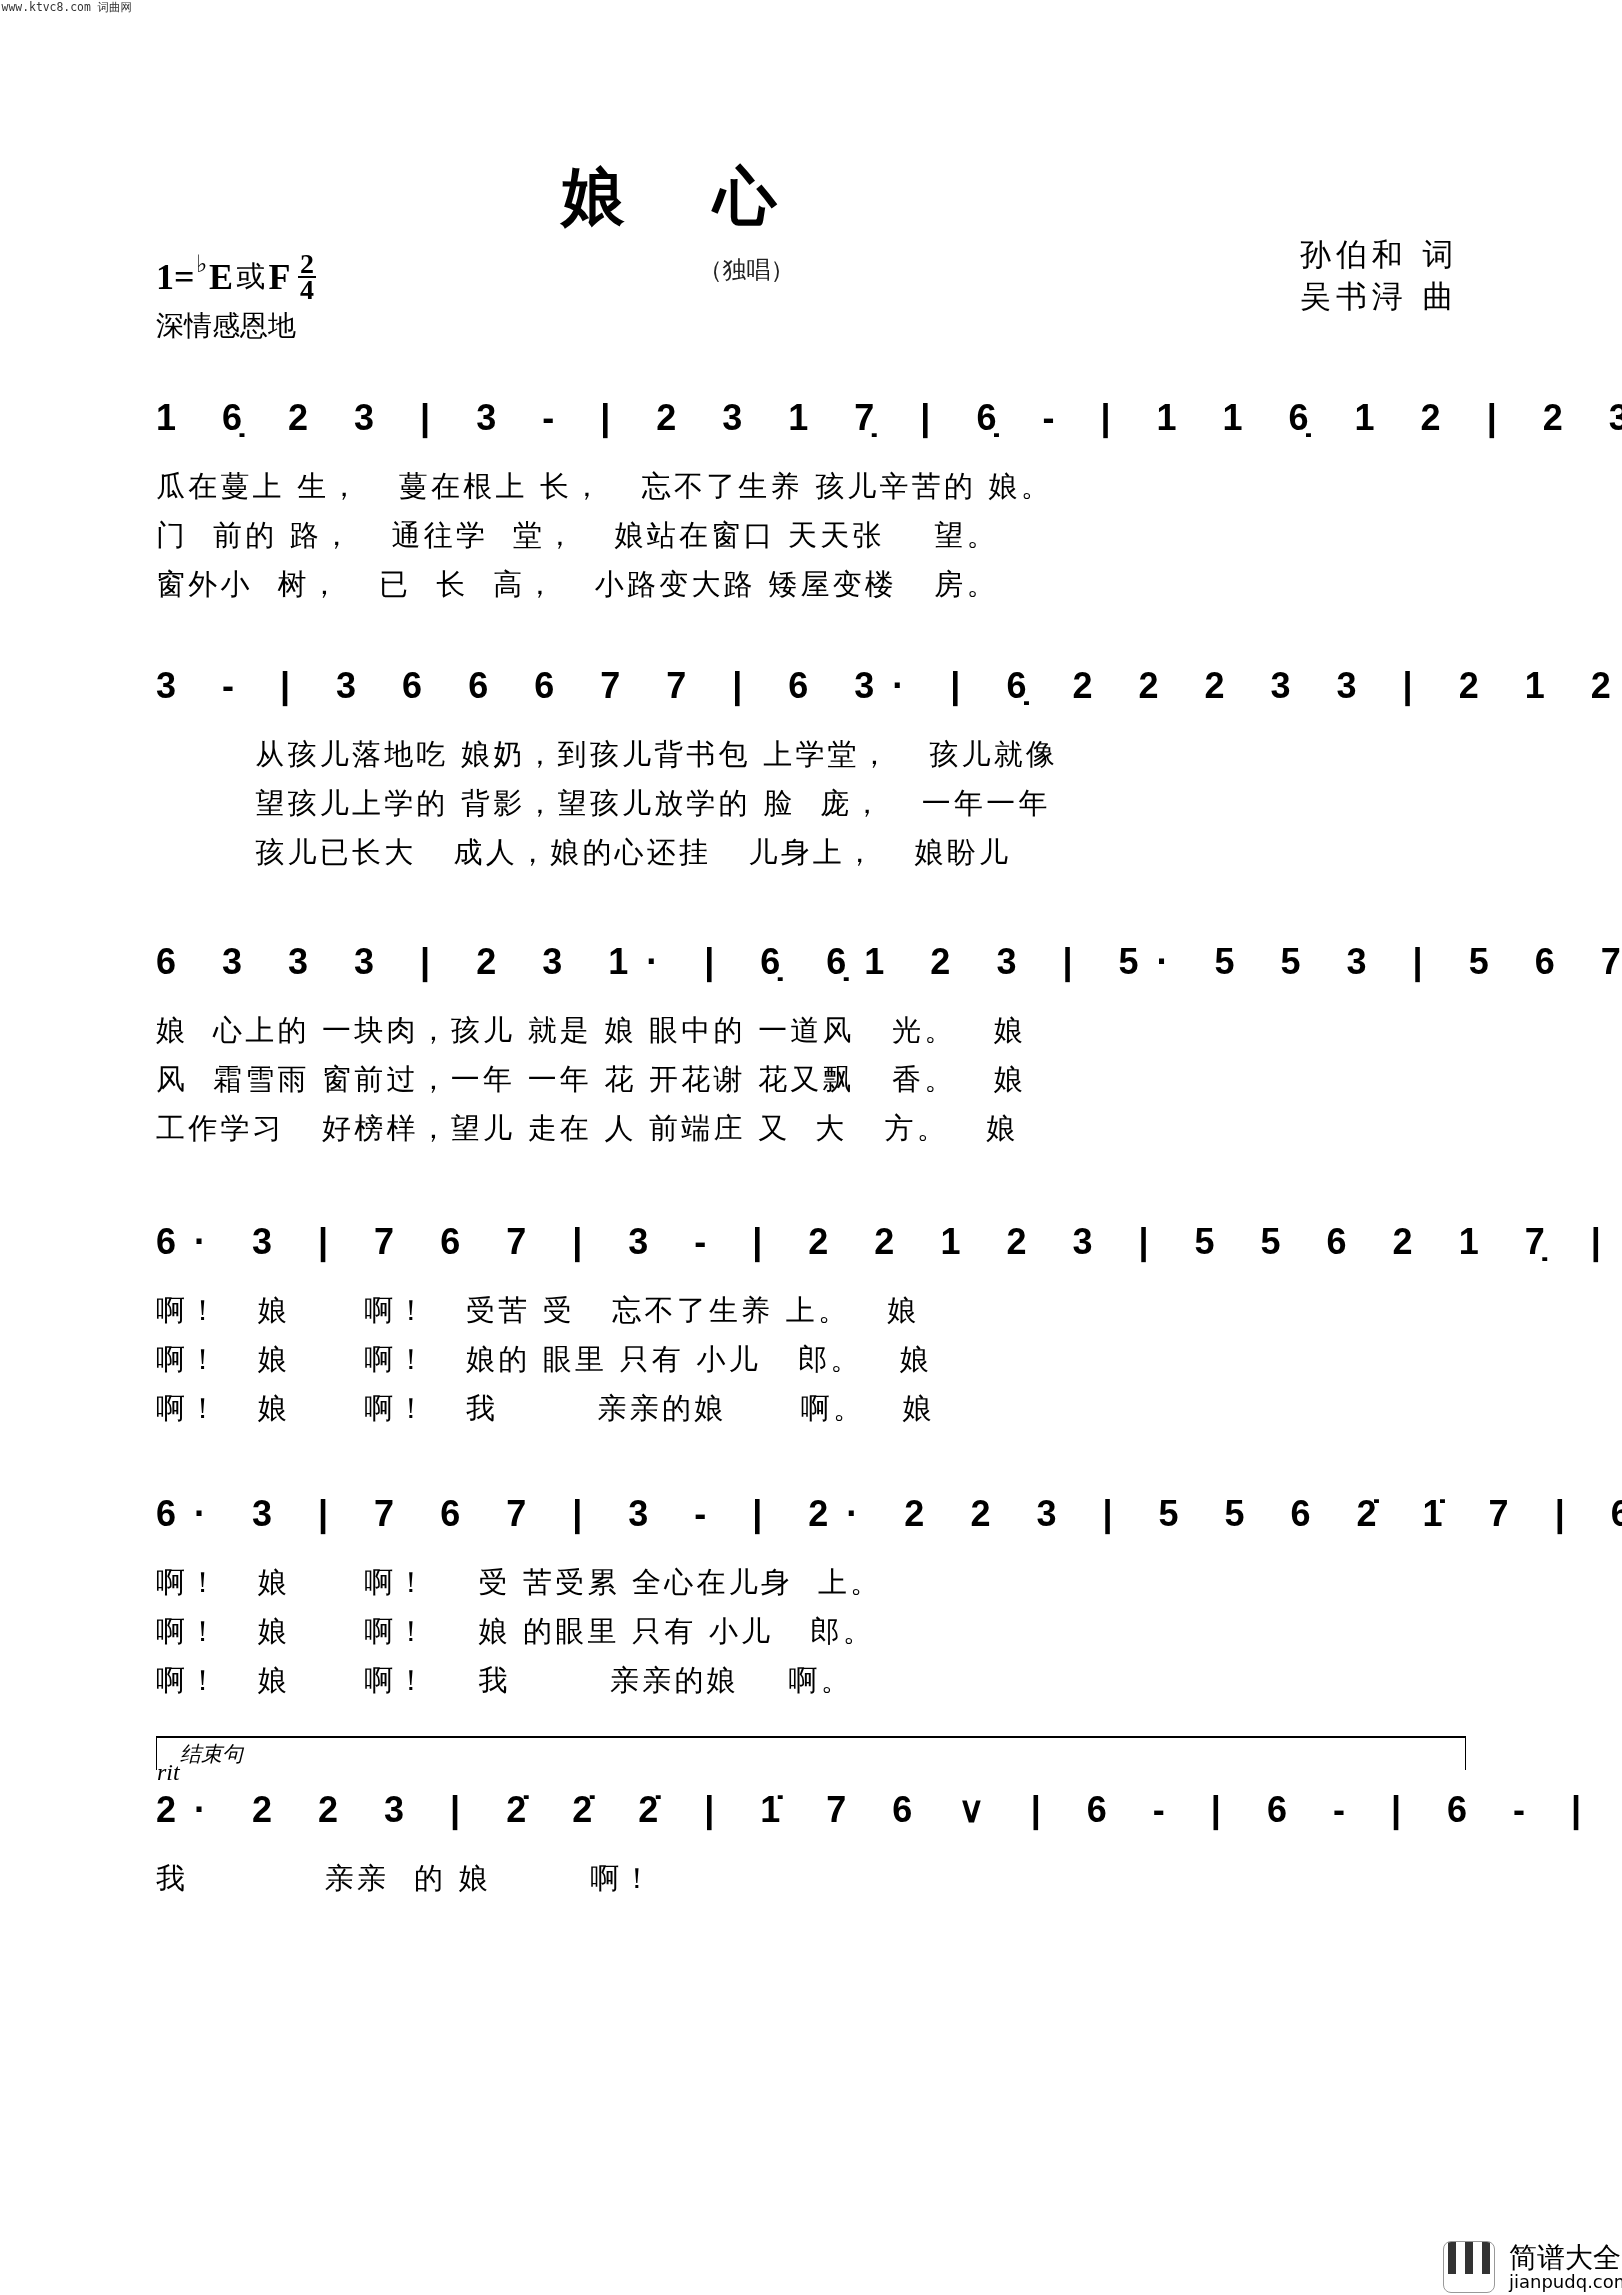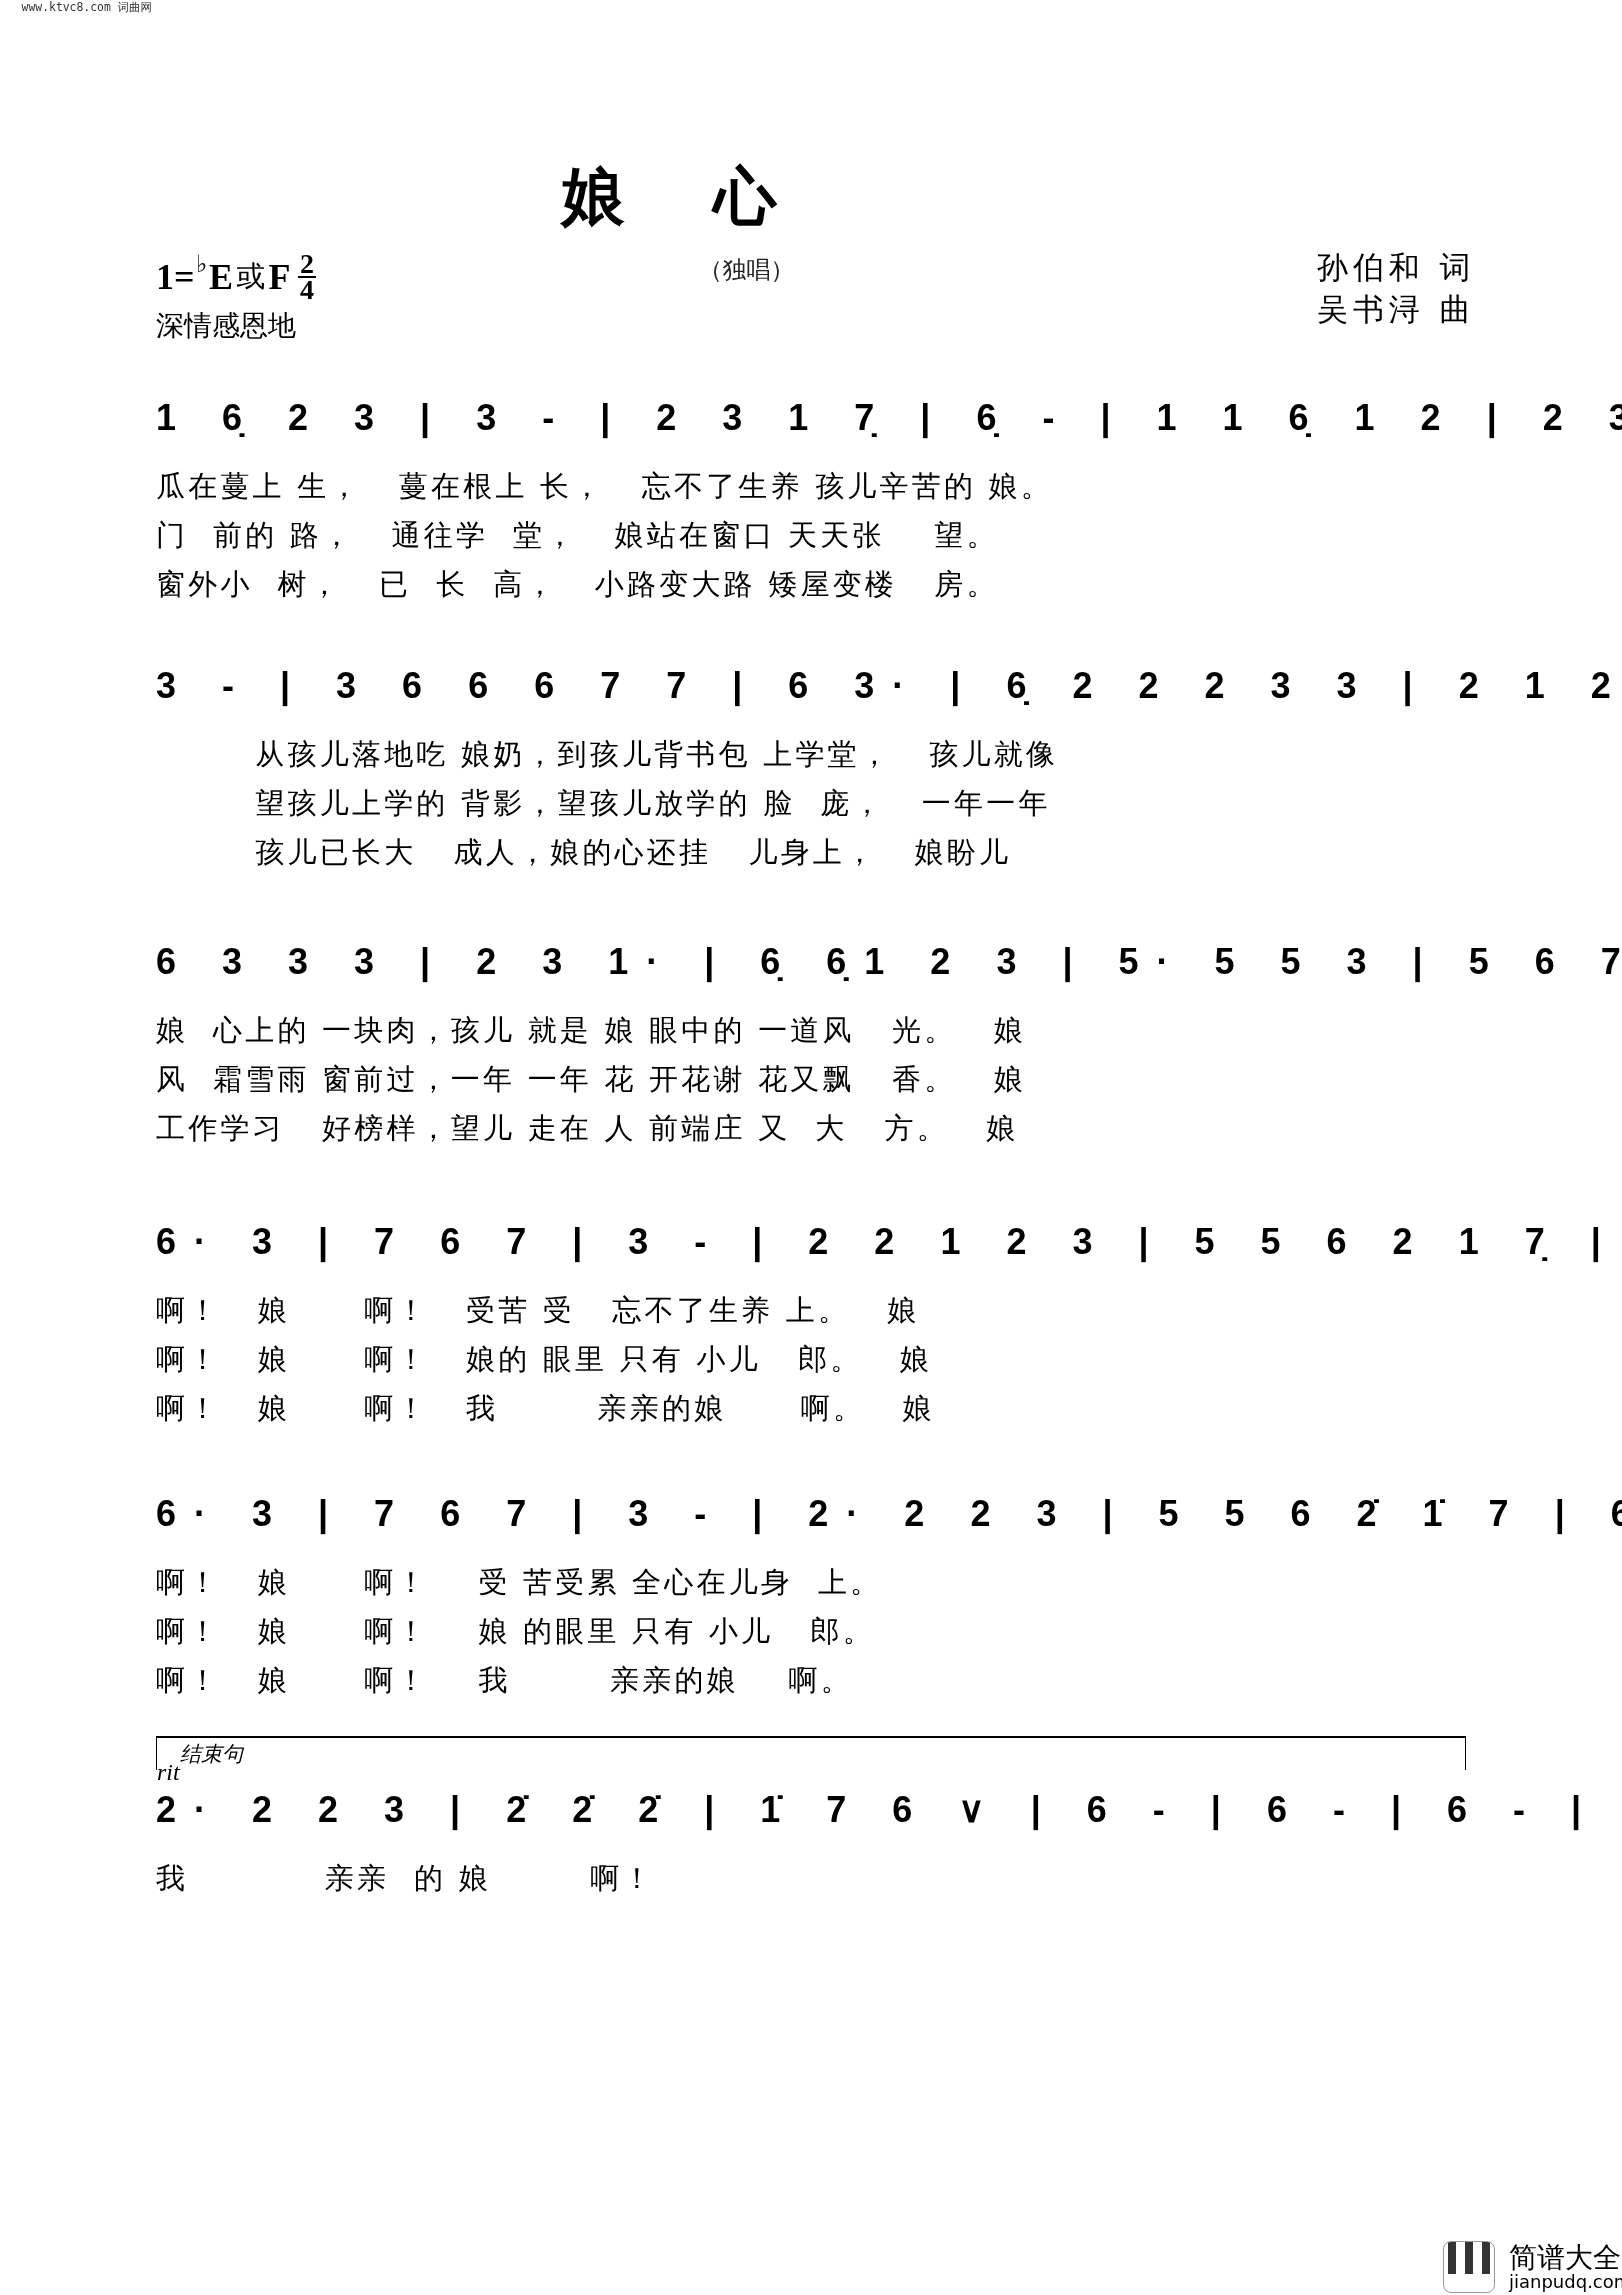--- a/index.html
+++ b/index.html
@@ -1,27 +1,27 @@
 <!DOCTYPE html>
 <html style="font-size:13px"><head>
 <meta charset="utf-8">
 <style>
   html, body { margin: 0; padding: 0; background: #ffffff; }
   body { width: 1623px; height: 2295px; position: relative; overflow: hidden; color: #000;
          font-family: "DejaVu Serif", "Liberation Serif", serif; }
-  .watermark-top { position: absolute; left: 1.6px; top: 0px; font-family: "DejaVu Sans Mono", monospace; font-size: 11.4px; color: #333; margin-left: 20px; }
+  .watermark-top { position: absolute; left: 1.6px; top: 0px; font-family: "DejaVu Sans Mono", monospace; font-size: 11.4px; color: #333; }
   .title { position: absolute; left: 0; width: 1338px; top: 154px; text-align: center; font-size: 63px; font-weight: bold; letter-spacing: 89px; text-indent: 89px; }
   .subtitle { position: absolute; left: 0; width: 1493px; top: 254px; text-align: center; font-size: 24px; color: #222; }
   .key { position: absolute; left: 156px; top: 252px; font-size: 36px; font-weight: bold; font-family: "Liberation Serif", serif; display: flex; align-items: center; }
   .key .flat { font-size: 24px; font-weight: normal; position: relative; top: -13px; margin: 0 1.6px; }
   .key .or { font-size: 29px; font-weight: normal; margin: 0 3.2px; }
   .timesig { display: inline-flex; flex-direction: column; align-items: center; margin-left: 8px; line-height: 24px; font-size: 28px; }
   .timesig .num { border-bottom: 2.4px solid #000; padding: 0 1.6px; }
   .mood { position: absolute; left: 156px; top: 307px; font-size: 28px; }
-  .credits { position: absolute; left: 1300px; top: 246px; font-size: 31px; line-height: 42px; margin-left: 17px; }
+  .credits { position: absolute; left: 1300px; top: 233px; font-size: 31px; line-height: 42px; }
   .credits div { letter-spacing: 4.9px; }
 
   .system { position: absolute; left: 156px; width: 1314px; }
   .notes { position: relative; height: 73px; display: flex; align-items: flex-start; font-family: "Liberation Sans", sans-serif; font-weight: bold; font-size: 36px; }
   .lyrics { font-family: "DejaVu Sans", sans-serif; font-size: 29px; line-height: 49px; white-space: pre; letter-spacing: 3.2px; }
   .bracket { position: absolute; left: 156px; top: 1736px; width: 1308px; height: 32px; border-top: 2.4px solid #000; border-left: 1.6px solid #000; border-right: 1.6px solid #000; }
   .bracket-label { position: absolute; left: 180px; top: 1740px; font-size: 21px; font-family: "DejaVu Sans", sans-serif; font-style: italic; }
   .rit { position: absolute; left: 157px; top: 1759px; font-size: 24px; font-style: italic; font-family: "Liberation Serif", serif; }
   .logo { position: absolute; left: 1443px; top: 2241px; display: flex; align-items: center; }
   .logo .keys { width: 50px; height: 50px; border: 1.6px solid #999; border-radius: 8px; display: flex; justify-content: space-around; overflow: hidden; background: #fff; }

